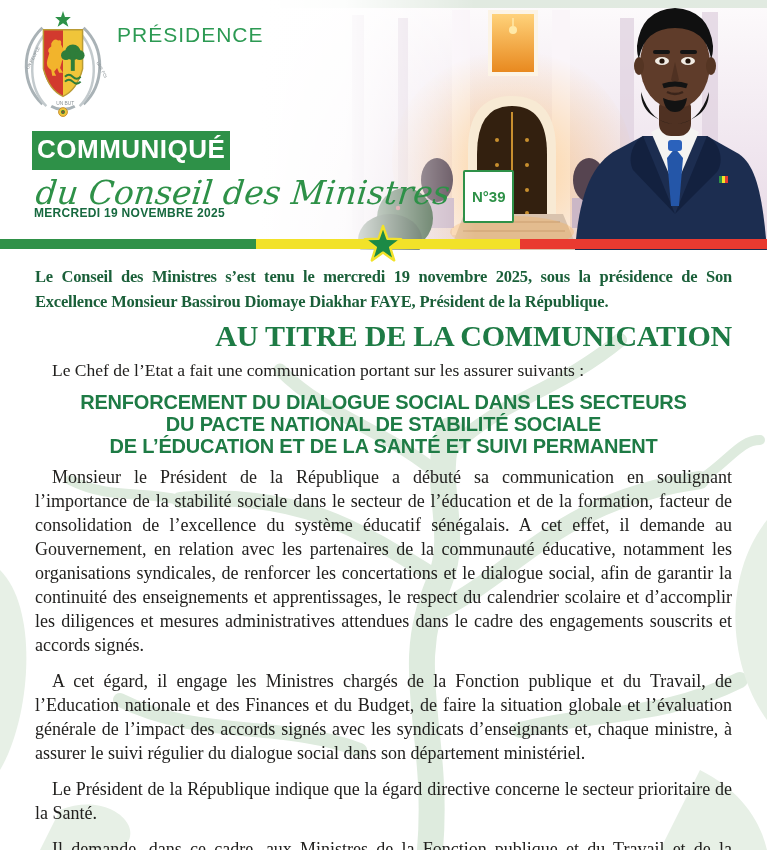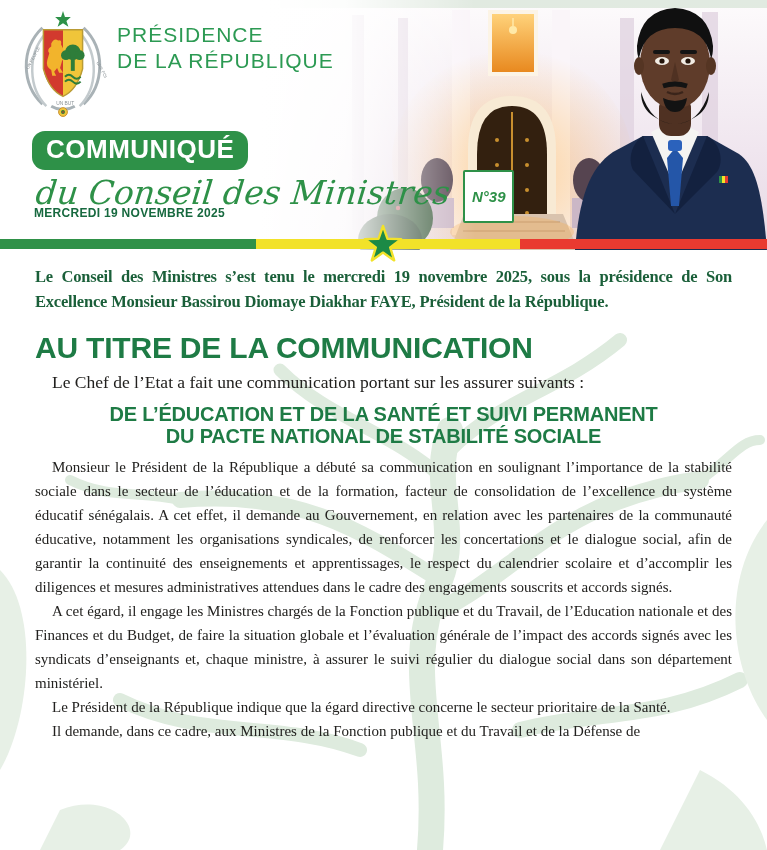--- a/index.html
+++ b/index.html
@@ -20,47 +20,47 @@
   .stripe .r{flex:1;}
   .flag-star{position:absolute;left:360px;top:222px;z-index:5;}
 
   
   .coa{position:absolute;left:14px;top:8px;z-index:6;}
   .orgtitle{position:absolute;left:117px;top:22px;z-index:6;
         font-family:"Liberation Sans",sans-serif;font-weight:400;
         font-size:21px;line-height:26px;letter-spacing:1px;color:#2C9A53;}
   .banner{position:absolute;left:32px;top:131px;z-index:6;display:inline-block;
         background:#2E9148;color:#ffffff;font-family:"Liberation Sans",sans-serif;
-        font-weight:bold;font-size:26px;letter-spacing:.5px;padding:3px 14px 5px;border-radius:13px;}
+        font-weight:bold;font-size:26px;letter-spacing:.5px;padding:3px 5px 5px;}
   .scriptline{position:absolute;left:36px;top:162px;z-index:6;display:flex;align-items:center;gap:13px;}
   .script{font-family:"DejaVu Serif",serif;font-style:italic;font-size:33px;color:#2E9148;
         transform:skewX(-6deg);white-space:nowrap;}
   .issue{border:2px solid #2E9148;background:#ffffff;color:#2E9148;border-radius:2px;
         font-family:"Liberation Sans",sans-serif;font-weight:bold;font-size:15px;
-        padding:16px 7px;margin-top:8px;white-space:nowrap;font-style:italic;}
+        padding:16px 7px;margin-top:8px;white-space:nowrap;}
   .dateline{position:absolute;left:34px;top:206px;z-index:6;
         font-family:"Liberation Sans",sans-serif;font-weight:bold;font-size:12px;
         letter-spacing:.3px;color:#17693F;white-space:nowrap;}
 
   
   .watermark{position:absolute;left:0;top:250px;z-index:1;}
 
   
   .content{position:absolute;left:35px;top:252px;width:697px;z-index:2;}
   .intro{margin:12px 0 0;font-weight:bold;font-size:16.5px;line-height:25px;
         letter-spacing:-.2px;color:#1A5F39;text-align:justify;}
-  .h1{margin:18px 0 0;font-family:Liberation Sans, sans-serif;font-weight:bold;
-        font-size:30px;line-height:31px;letter-spacing:-.2px;color:#1E7B45;text-align:left;}
+  .h1{margin:6px 0 0;font-family:Liberation Serif, serif;font-weight:bold;
+        font-size:30px;line-height:31px;letter-spacing:-.2px;color:#1E7B45;text-align:right;}
   .h1 span,.h2 span{display:block;white-space:nowrap;}
   .lead{margin:7px 0 0;font-size:17.5px;line-height:24px;color:#22211F;text-indent:17px;}
   .h2{margin:9px 0 0;font-family:"Liberation Sans",sans-serif;font-weight:bold;
         font-size:20px;line-height:22px;letter-spacing:-.2px;color:#1E7B45;text-align:center;}
-  .para{margin:8px 0 0;font-size:15px;line-height:24px;color:#22211F;
+  .para{margin:8px 0 0;font-size:18px;line-height:24px;color:#22211F;
         text-align:justify;text-indent:17px;}
-  .para.tight{margin-top:0;}
+  .para.tight{margin-top:12px;}
 </style>
 </head>
 <body>
 
 <div class="page">
 
   <div class="header">
     <svg class="palace" width="767" height="250" viewBox="0 0 767 250">
       <defs>
         <linearGradient id="wall" x1="0" y1="0" x2="0" y2="1">
@@ -208,21 +208,20 @@
     <text x="80" y="58" font-family="Liberation Sans,sans-serif" font-size="4.5" fill="#8A9296" transform="rotate(62 84 60)">UNE FOI</text>
     <text x="43" y="99" font-family="Liberation Sans,sans-serif" font-size="5" fill="#8A9296">UN BUT</text>
 
     <circle cx="50" cy="106" r="4.5" fill="#F0C53A" stroke="#C98F2F"></circle>
     <circle cx="50" cy="106" r="2" fill="#2E7D3A"></circle>
     <circle cx="50" cy="106" r=".9" fill="#D23A2E"></circle>
   </svg>
 
   <div class="orgtitle">
     <div>PRÉSIDENCE</div>
-    <div>DE LA RÉPUBLIQUE</div>
   </div>
 
   <div class="banner">COMMUNIQUÉ</div>
 
   <div class="scriptline">
     <span class="script">du Conseil des Ministres</span>
     <span class="issue">N°39</span>
   </div>
 
   <div class="dateline">MERCREDI 19 NOVEMBRE 2025</div>
@@ -250,22 +249,23 @@
   <div class="content">
     <p class="intro">Le Conseil des Ministres s’est tenu le mercredi 19 novembre 2025, sous la présidence de Son Excellence Monsieur Bassirou Diomaye Diakhar FAYE, Président de la République.</p>
 
     <div class="h1">
       <span>AU TITRE DE LA COMMUNICATION</span>
     </div>
 
     <p class="lead">Le Chef de l’Etat a fait une communication portant sur les assurer suivants :</p>
 
     <div class="h2">
+      <span>RENFORCEMENT DU DIALOGUE SOCIAL DANS LES SECTEURS</span>
+      <span>DU PACTE NATIONAL DE STABILITÉ SOCIALE</span>
       <span>DE L’ÉDUCATION ET DE LA SANTÉ ET SUIVI PERMANENT</span>
-      <span>DU PACTE NATIONAL DE STABILITÉ SOCIALE</span>
     </div>
 
     <p class="para">Monsieur le Président de la République a débuté sa communication en soulignant l’importance de la stabilité sociale dans le secteur de l’éducation et de la formation, facteur de consolidation de l’excellence du système éducatif sénégalais. A cet effet, il demande au Gouvernement, en relation avec les partenaires de la communauté éducative, notamment les organisations syndicales, de renforcer les concertations et le dialogue social, afin de garantir la continuité des enseignements et apprentissages, le respect du calendrier scolaire et d’accomplir les diligences et mesures administratives attendues dans le cadre des engagements souscrits et accords signés.</p>
     <p class="para tight">A cet égard, il engage les Ministres chargés de la Fonction publique et du Travail, de l’Education nationale et des Finances et du Budget, de faire la situation globale et l’évaluation générale de l’impact des accords signés avec les syndicats d’enseignants et, chaque ministre, à assurer le suivi régulier du dialogue social dans son département ministériel.</p>
     <p class="para tight">Le Président de la République indique que la égard directive concerne le secteur prioritaire de la Santé.</p>
     <p class="para tight">Il demande, dans ce cadre, aux Ministres de la Fonction publique et du Travail et de la Défense de</p>
   </div>
 
 </div>
 

